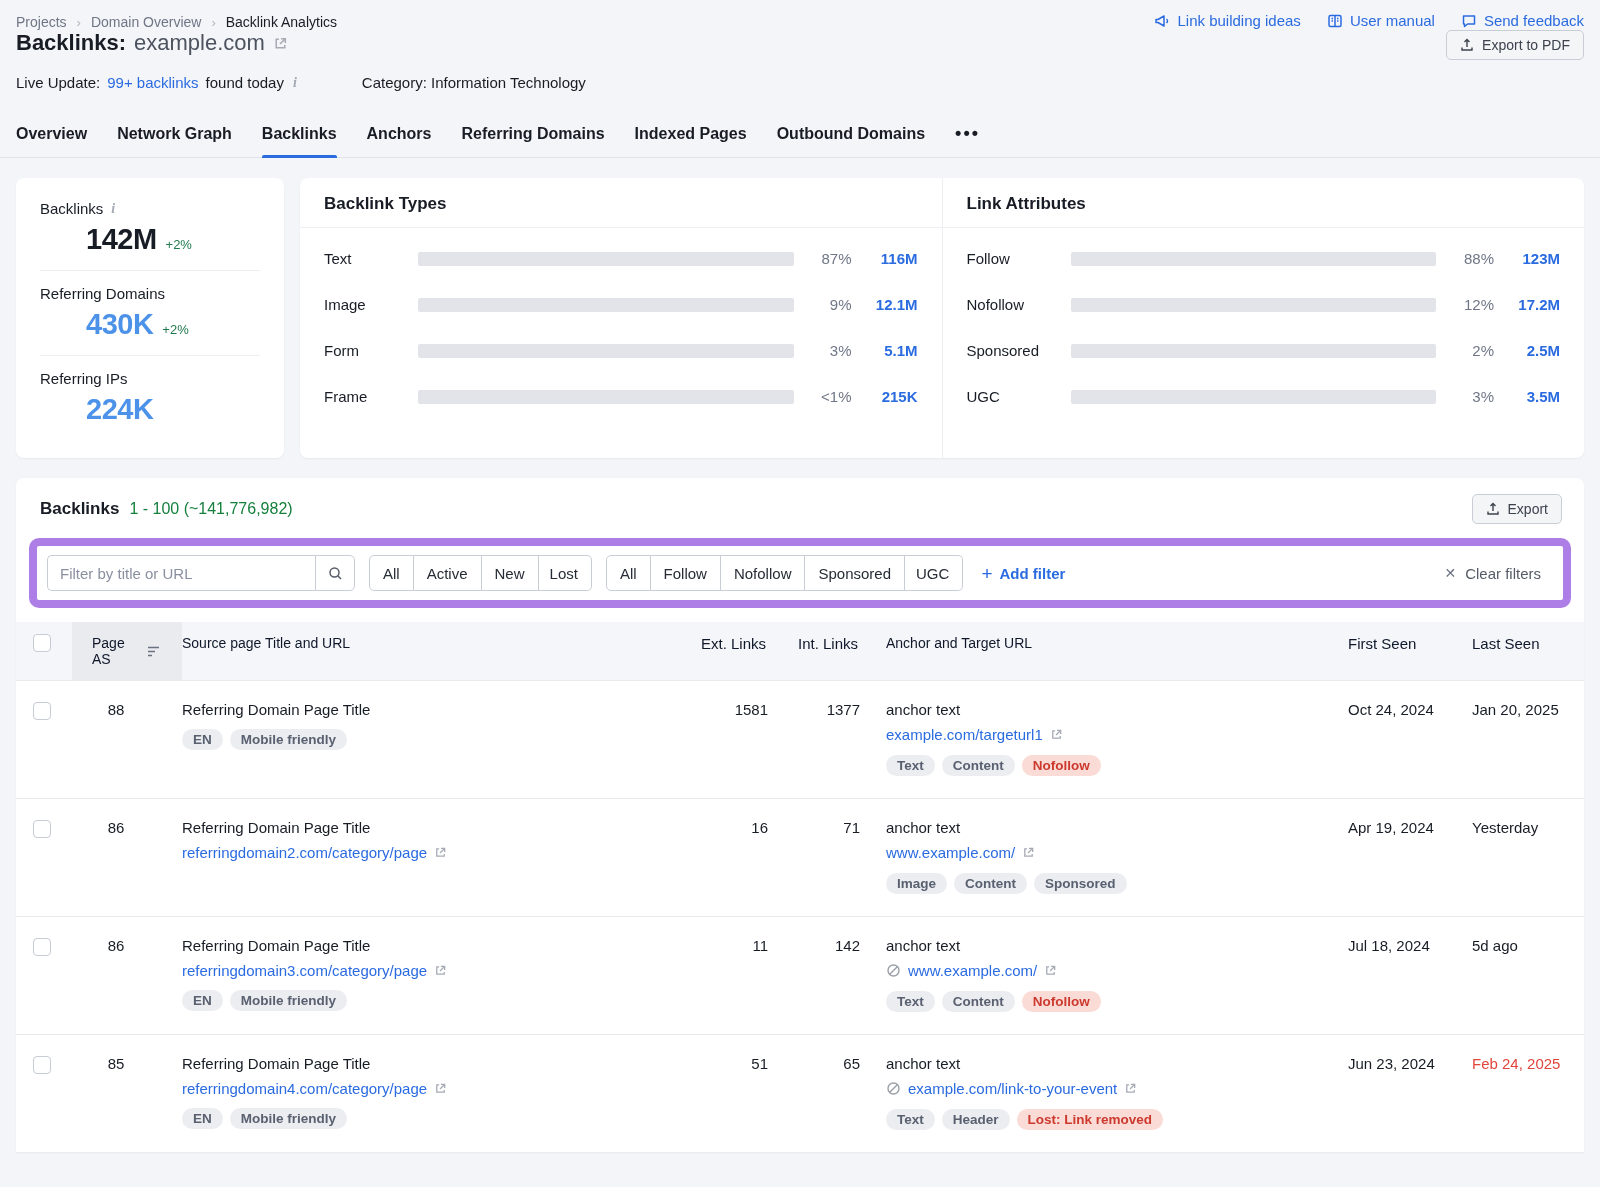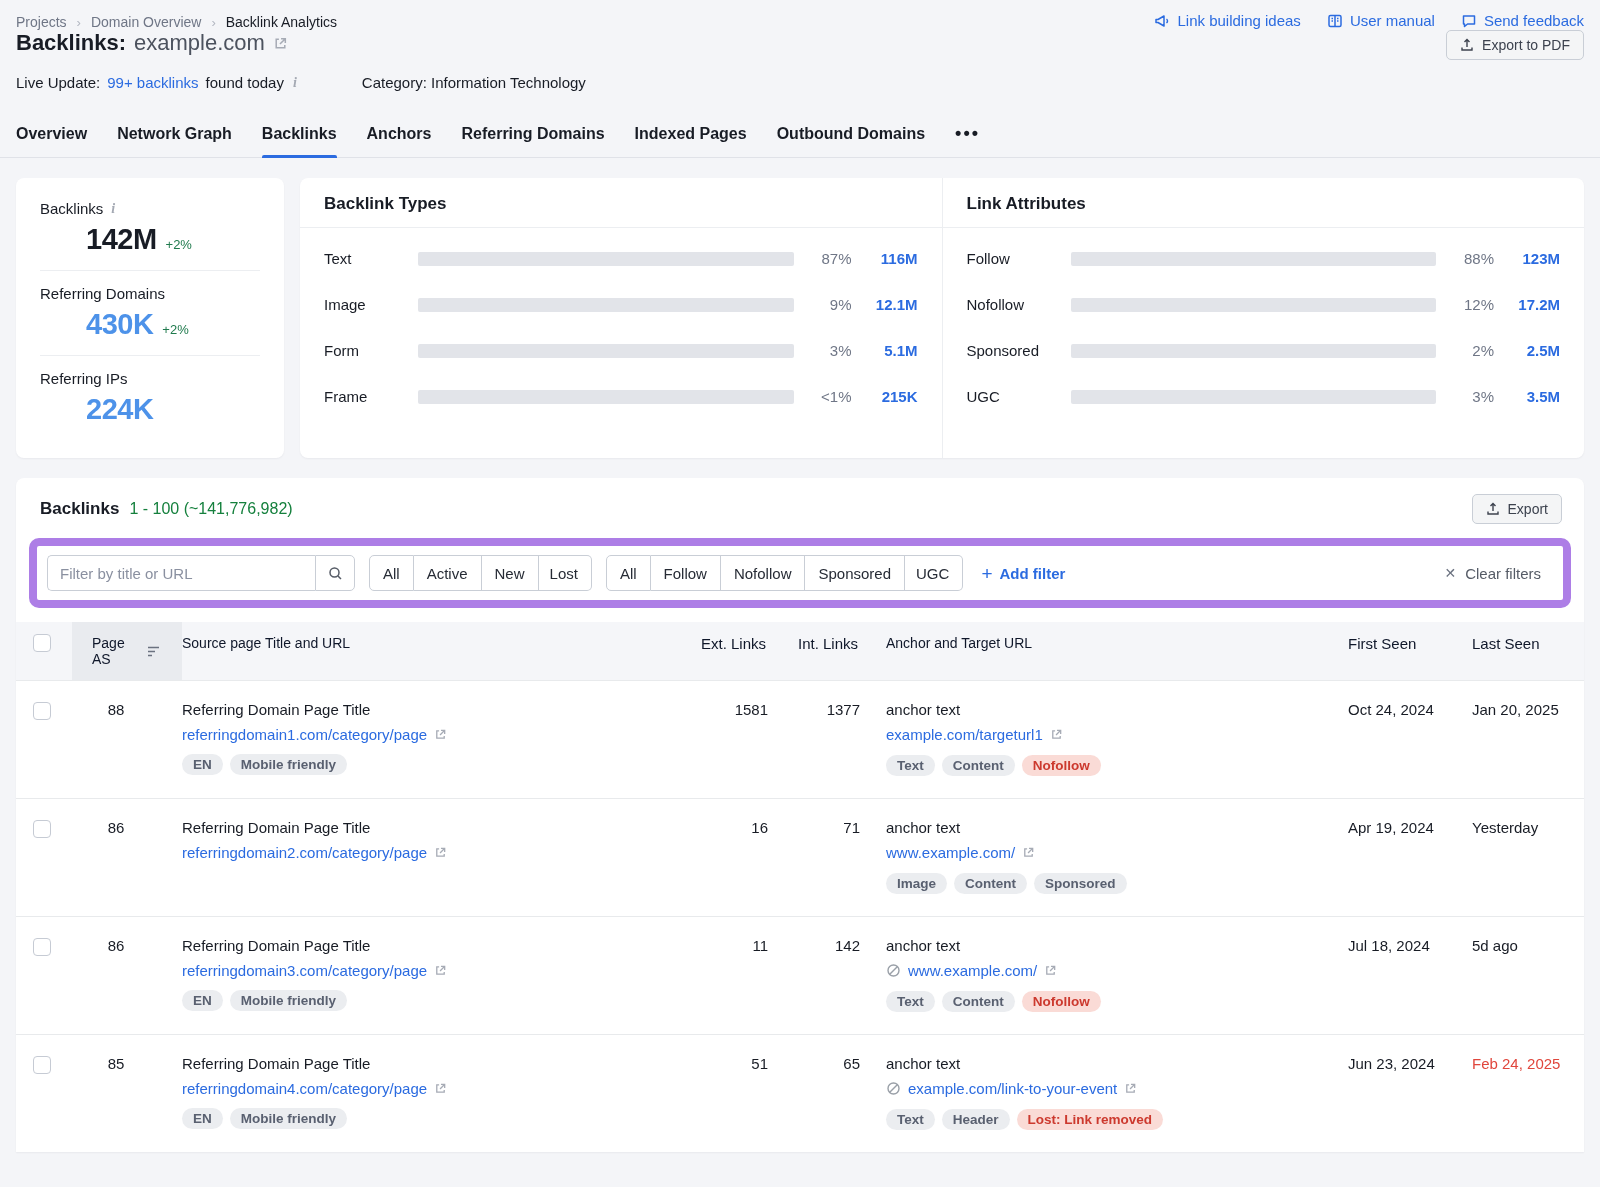--- a/index.html
+++ b/index.html
@@ -401,29 +401,20 @@
         <div class="cell anchorcol">Anchor and Target URL</div>
         <div class="cell seen">First Seen</div>
         <div class="cell seen">Last Seen</div>
       </div>
 
       <div class="trow datarow">
         <div class="cell check"><span class="checkbox"></span></div>
         <div class="cell pageas">88</div>
         <div class="cell">
           <div class="title-line">Referring Domain Page Title</div>
-          <div class="linkline">
-            <a>referringdomain1.com/category/page</a>
-            <span class="icon extlink">
-                <svg width="13" height="13" viewBox="0 0 14 14" fill="none" stroke="currentColor" stroke-width="1.4">
-                  <path d="M5.5 3H3v8h8V8.5"></path>
-                  <path d="M7.5 2.5H11.5V6.5M11 3L6.5 7.5"></path>
-                </svg>
-              </span>
-          </div>
           <div class="badges">
             <span class="pill">EN</span>
             <span class="pill">Mobile friendly</span>
           </div>
         </div>
         <div class="cell num">1581</div>
         <div class="cell num">1377</div>
         <div class="cell anchorcol">
           <div class="anchor-text">anchor text</div>
           <div class="anchor-line">

